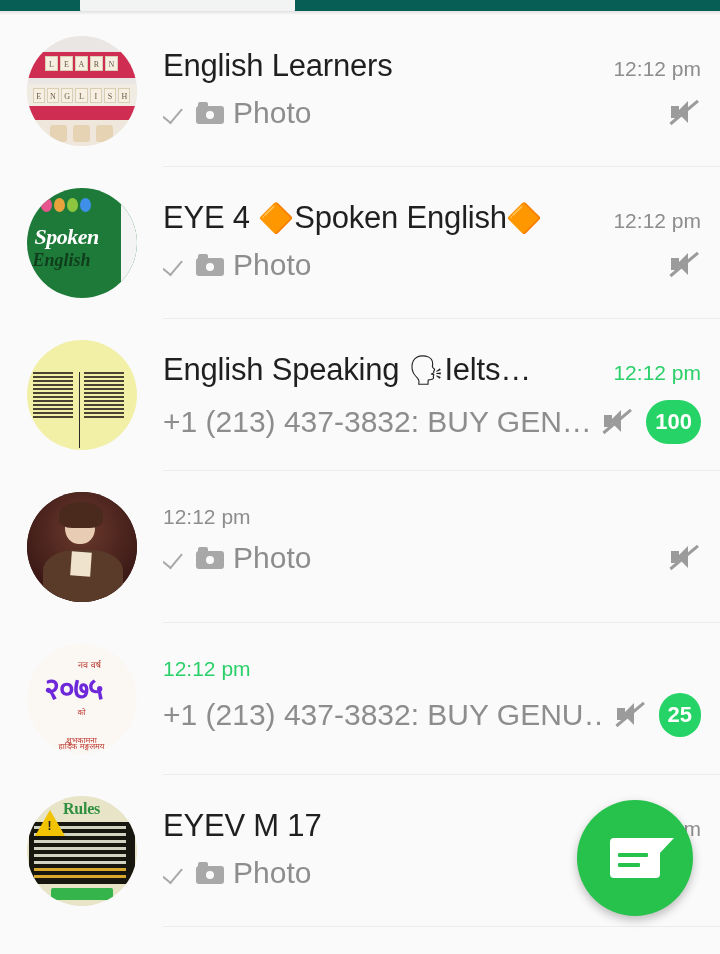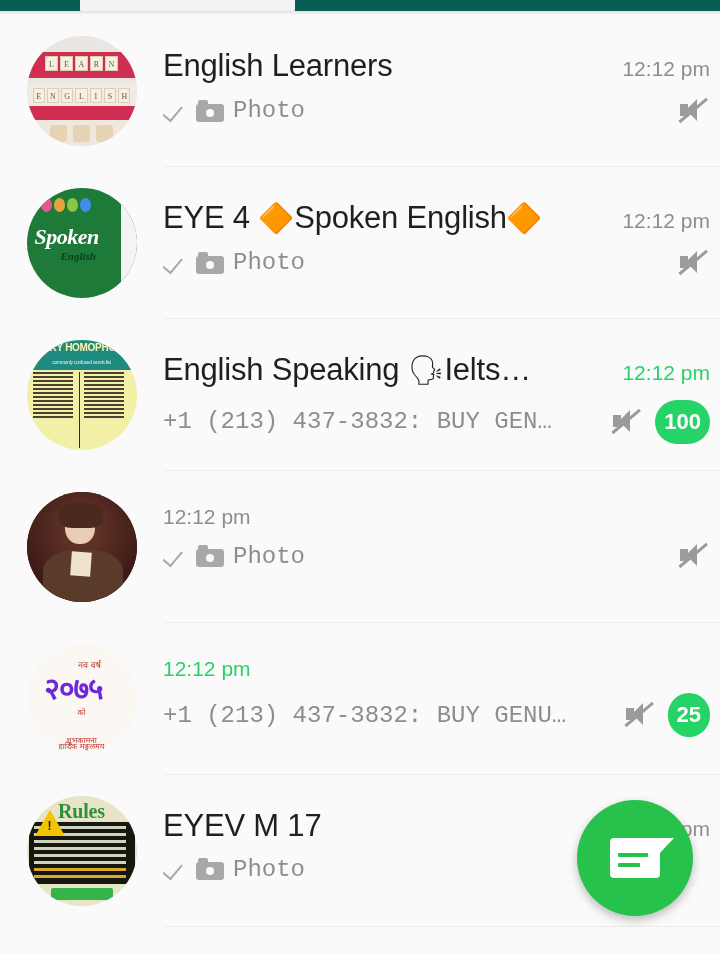--- a/index.html
+++ b/index.html
@@ -136,22 +136,22 @@
   .av-spoken .balloons i {
     display:block; width: 11px; height: 14px; border-radius: 50%;
   }
   .av-spoken .sp {
     position: absolute; top: 36px; left: 8px;
     color: #ffffff; font-size: 22px; font-style: italic; font-weight: bold;
     font-family: "Liberation Serif", serif;
     letter-spacing: -0.5px;
   }
   .av-spoken .en {
-    position: absolute; top: 62px; left: 34px;
-    color: #0f3d1c; font-size: 11px; font-style: italic; font-weight: bold;
+    position: absolute; top: 62px; left: 6px;
+    color: #0f3d1c; font-size: 18px; font-style: italic; font-weight: bold;
     font-family: "Liberation Serif", serif;
     text-align: right;
   }
 
   
   .av-homo { background: #f2efa6; }
   .av-homo .hdr {
     position: absolute; top: 0; left: 0; right: 0; height: 30px;
     background: #1f8a80;
     color: #fdf6b2;
@@ -220,21 +220,21 @@
     font-family: "DejaVu Sans", sans-serif;
   }
   .av-nepali .l2 { top: 62px; }
   .av-nepali .l3 { top: 76px; margin-top: 20px; }
   .av-nepali .l4 { top: 90px; }
 
   
   .av-rules { background: #e7e4c8; }
   .av-rules .title {
     position: absolute; top: 4px; left: 0; right: 0; text-align: center;
-    color: #2f8f3f; font-size: 20px; font-weight: bold;
+    color: #2f8f3f; font-size: 16px; font-weight: bold;
     font-family: "Liberation Serif", serif;
   }
   .av-rules .warn {
     position: absolute; top: 14px; left: 8px;
     width: 0; height: 0;
     border-left: 15px solid transparent;
     border-right: 15px solid transparent;
     border-bottom: 26px solid #f2c300;
   }
   .av-rules .warn-bang {
@@ -256,21 +256,21 @@
     position: absolute; bottom: 6px; left: 24px;
     width: 62px; height: 12px; border-radius: 2px;
     background: #34b44a;
   }
 
   
   .content {
     flex: 1 1 auto;
     min-width: 0;
     padding-top: 34px;
-    padding-right: 10px;
+    padding-right: 19px;
     position: relative;
     height: 152px;
     box-sizing: border-box;
   }
   .line-top {
     display: flex;
     align-items: baseline;
     gap: 10px;
   }
   .title {
@@ -298,28 +298,27 @@
 
   .line-bottom {
     display: flex;
     align-items: center;
     gap: 10px;
     margin-top: 12px;
   }
   .snippet {
     flex: 1 1 auto;
     min-width: 0;
-    font-size: 24px;
+    font-size: 30px;
     color: #8d8d8d;
     white-space: nowrap;
     overflow: hidden;
     display: flex;
     align-items: center;
     gap: 9px;
-    font-family: Liberation Mono, monospace;
   }
   .snippet .txt {
     overflow: hidden;
     white-space: nowrap;
     text-overflow: clip;
   }
   .right-icons {
     flex: 0 0 auto;
     display: flex;
     align-items: center;
@@ -549,24 +548,20 @@
           </span>
         </div>
       </div>
     </div>
     <div class="divider"></div>
   </div>
 
   <div class="chat-row">
     <div class="avatar-wrap">
       <div class="avatar av-homo">
-        <div class="hdr">
-          <span>TRICKY HOMOPHONES</span>
-          <small>commonly confused words list</small>
-        </div>
         <div class="cols">
           <div class="col">
               <i></i>
               <i></i>
               <i></i>
               <i></i>
               <i></i>
               <i></i>
               <i></i>
               <i></i>

